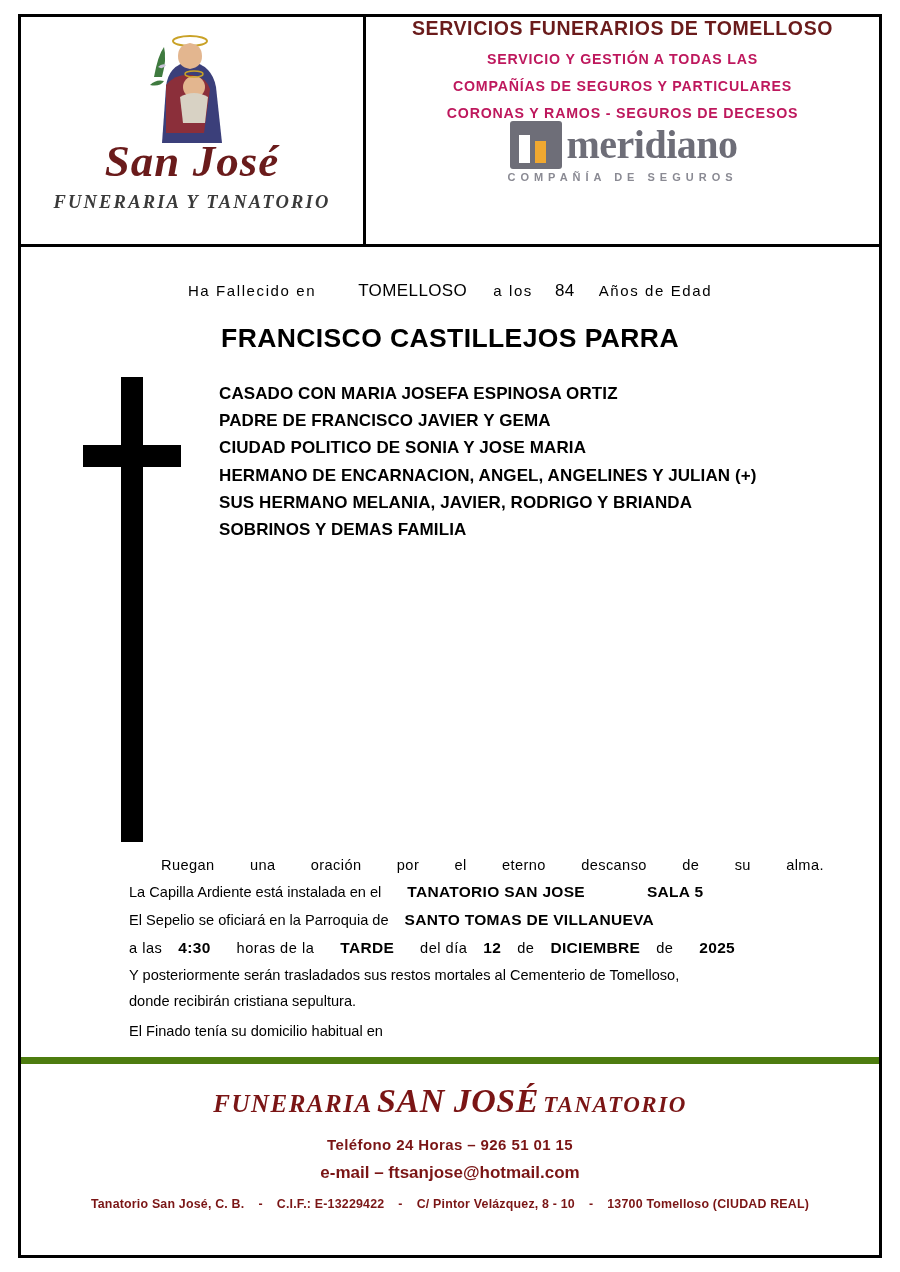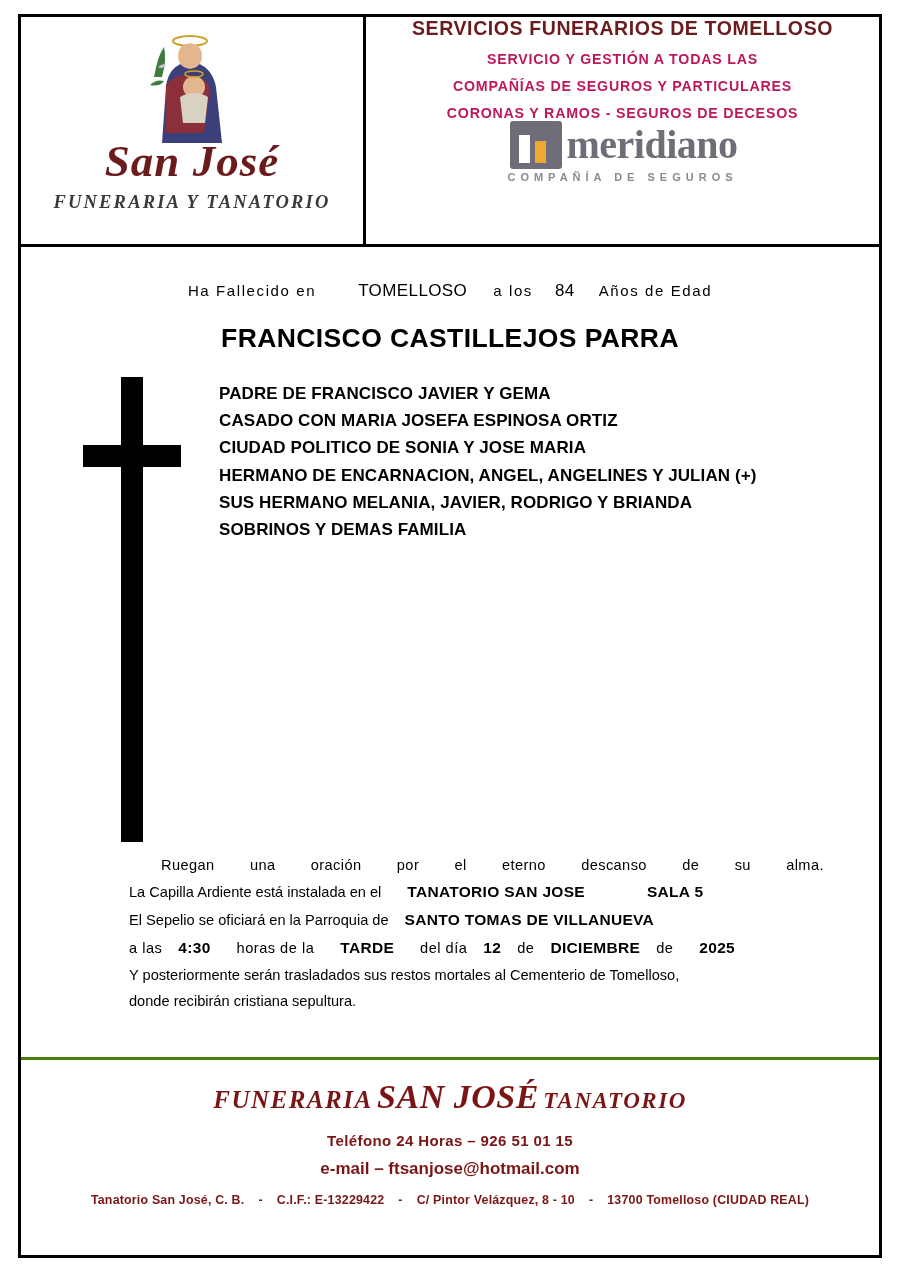--- a/index.html
+++ b/index.html
@@ -240,21 +240,21 @@
     font-size: 15.5px;
     letter-spacing: 0.3px;
   }
   .gapsm { display:inline-block; width: 16px; }
   .gapmd { display:inline-block; width: 26px; }
   .gaplg { display:inline-block; width: 62px; }
   .row-spaced { letter-spacing: 0.5px; }
 
   
   .footer {
-    border-top: 3px solid #4d7c0f;
+    border-top: 7px solid #4d7c0f;
     height: 198px;
     box-sizing: border-box;
     display: flex;
     flex-direction: column;
     align-items: center;
     padding-top: 18px;
   }
   .footer-brand {
     font-family: "Liberation Serif", serif;
     color: #7a1515;
@@ -338,22 +338,22 @@
         <div class="h"></div>
       </div>
 
       <div class="line-fallecido">
         <span class="lbl">Ha  Fallecido  en</span><span class="sp-a"></span><span class="val">TOMELLOSO</span><span class="sp-b"></span><span class="lbl">a  los</span><span class="sp-c"></span><span class="val">84</span><span class="sp-d"></span><span class="lbl">Años  de  Edad</span>
       </div>
 
       <div class="deceased-name">FRANCISCO CASTILLEJOS PARRA</div>
 
       <div class="relatives">
+        <div>CASADO CON MARIA JOSEFA ESPINOSA ORTIZ</div>
         <div>PADRE DE FRANCISCO JAVIER Y GEMA</div>
-        <div>CASADO CON MARIA JOSEFA ESPINOSA ORTIZ</div>
         <div>CIUDAD POLITICO DE SONIA Y JOSE MARIA</div>
         <div>HERMANO DE ENCARNACION, ANGEL, ANGELINES Y JULIAN (+)</div>
         <div>SUS HERMANO MELANIA, JAVIER, RODRIGO Y BRIANDA</div>
         <div>SOBRINOS Y DEMAS FAMILIA</div>
       </div>
 
       <div class="closing">
 
         <div class="row justified">
           <span>Ruegan</span>
@@ -375,20 +375,21 @@
         <div class="row" style="margin-left:-32px;">
           <span>El  Sepelio  se  oficiará  en  la  Parroquia  de</span><span class="gapsm"></span><b>SANTO TOMAS DE VILLANUEVA</b>
         </div>
 
         <div class="row row-spaced" style="margin-left:-32px;">
           <span>a  las</span><span class="gapsm"></span><b>4:30</b><span class="gapmd"></span><span>horas  de  la</span><span class="gapmd"></span><b>TARDE</b><span class="gapmd"></span><span>del  día</span><span class="gapsm"></span><b>12</b><span class="gapsm"></span><span>de</span><span class="gapsm"></span><b>DICIEMBRE</b><span class="gapsm"></span><span>de</span><span class="gapmd"></span><b>2025</b>
         </div>
 
         <div class="row" style="margin-left:-32px;">Y  posteriormente  serán  trasladados  sus  restos  mortales  al  Cementerio  de  Tomelloso,</div>
         <div class="row" style="margin-left:-32px;">donde  recibirán  cristiana  sepultura.</div>
+        <div class="row" style="margin-left:-32px; margin-top:14px;">El  Finado  tenía  su  domicilio  habitual  en</div>
       </div>
     </div>
 
     <div class="footer">
       <div>
         <span class="footer-brand fb-1">FUNERARIA</span>
         <span class="footer-brand fb-2">SAN JOSÉ</span>
         <span class="footer-brand fb-3">TANATORIO</span>
       </div>
       <div class="footer-phone">Teléfono 24 Horas – 926 51 01 15</div>

